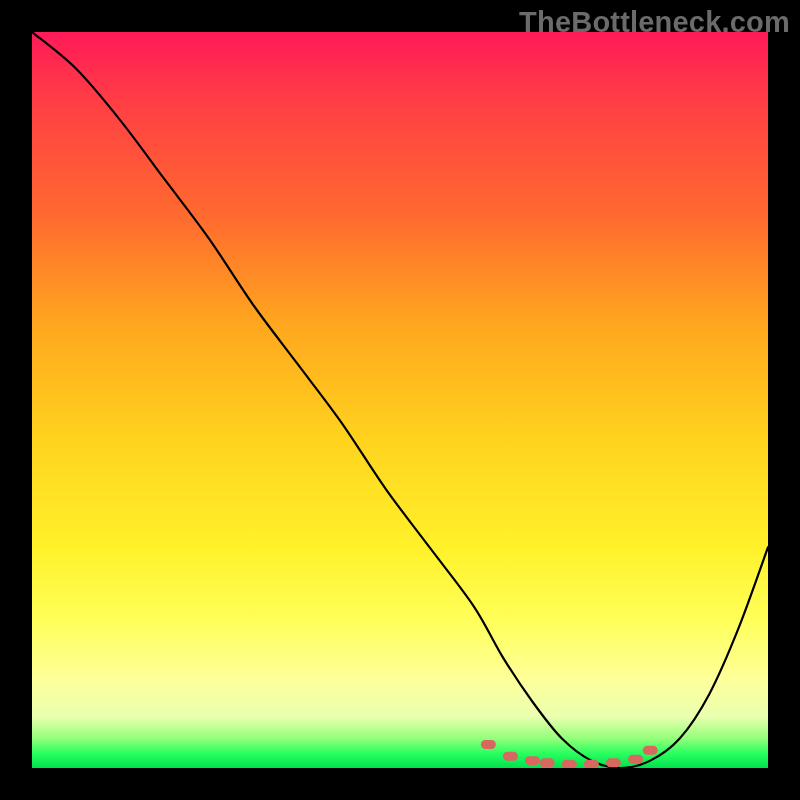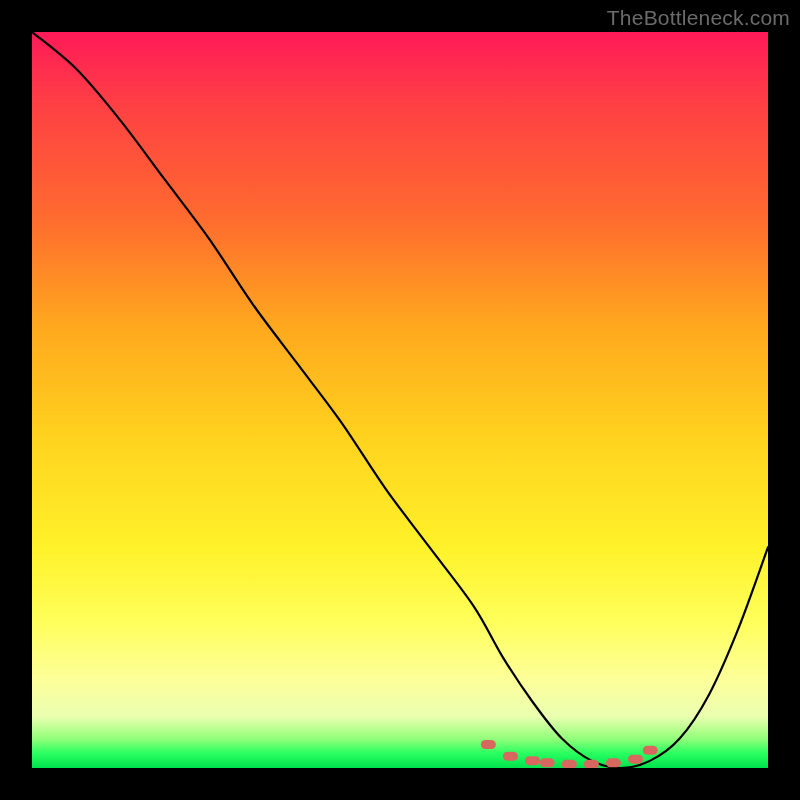--- a/index.html
+++ b/index.html
@@ -46,23 +46,23 @@
     left: 0;
     top: 0;
     width: 736px;
     height: 736px;
   }
   .watermark {
     position: absolute;
     top: 6px;
     right: 10px;
     color: #6b6b6b;
-    font-size: 21px;
+    font-size: 29px;
     letter-spacing: 0.2px;
-    font-weight: 400;
+    font-weight: 700;
     user-select: none;
   }
 </style>
 </head>
 <body>
 
 <div class="frame">
   <div class="watermark">TheBottleneck.com</div>
   <div class="plot">
     <svg class="curve" viewBox="0 0 736 736" preserveAspectRatio="none">

